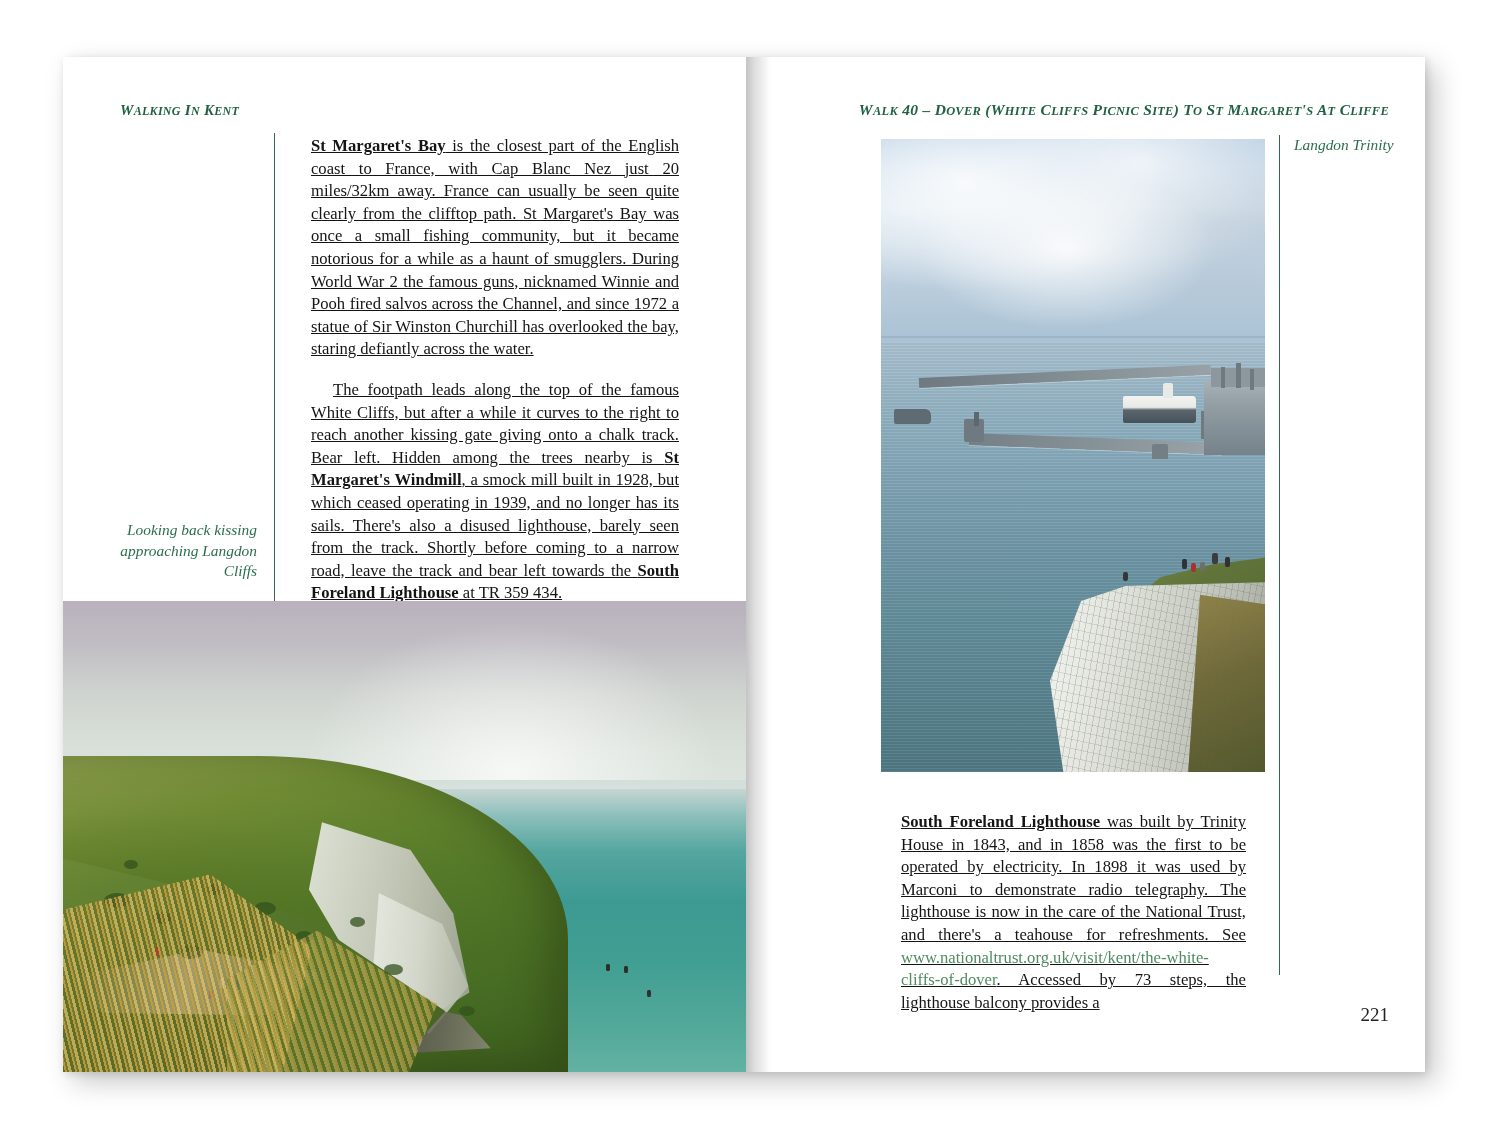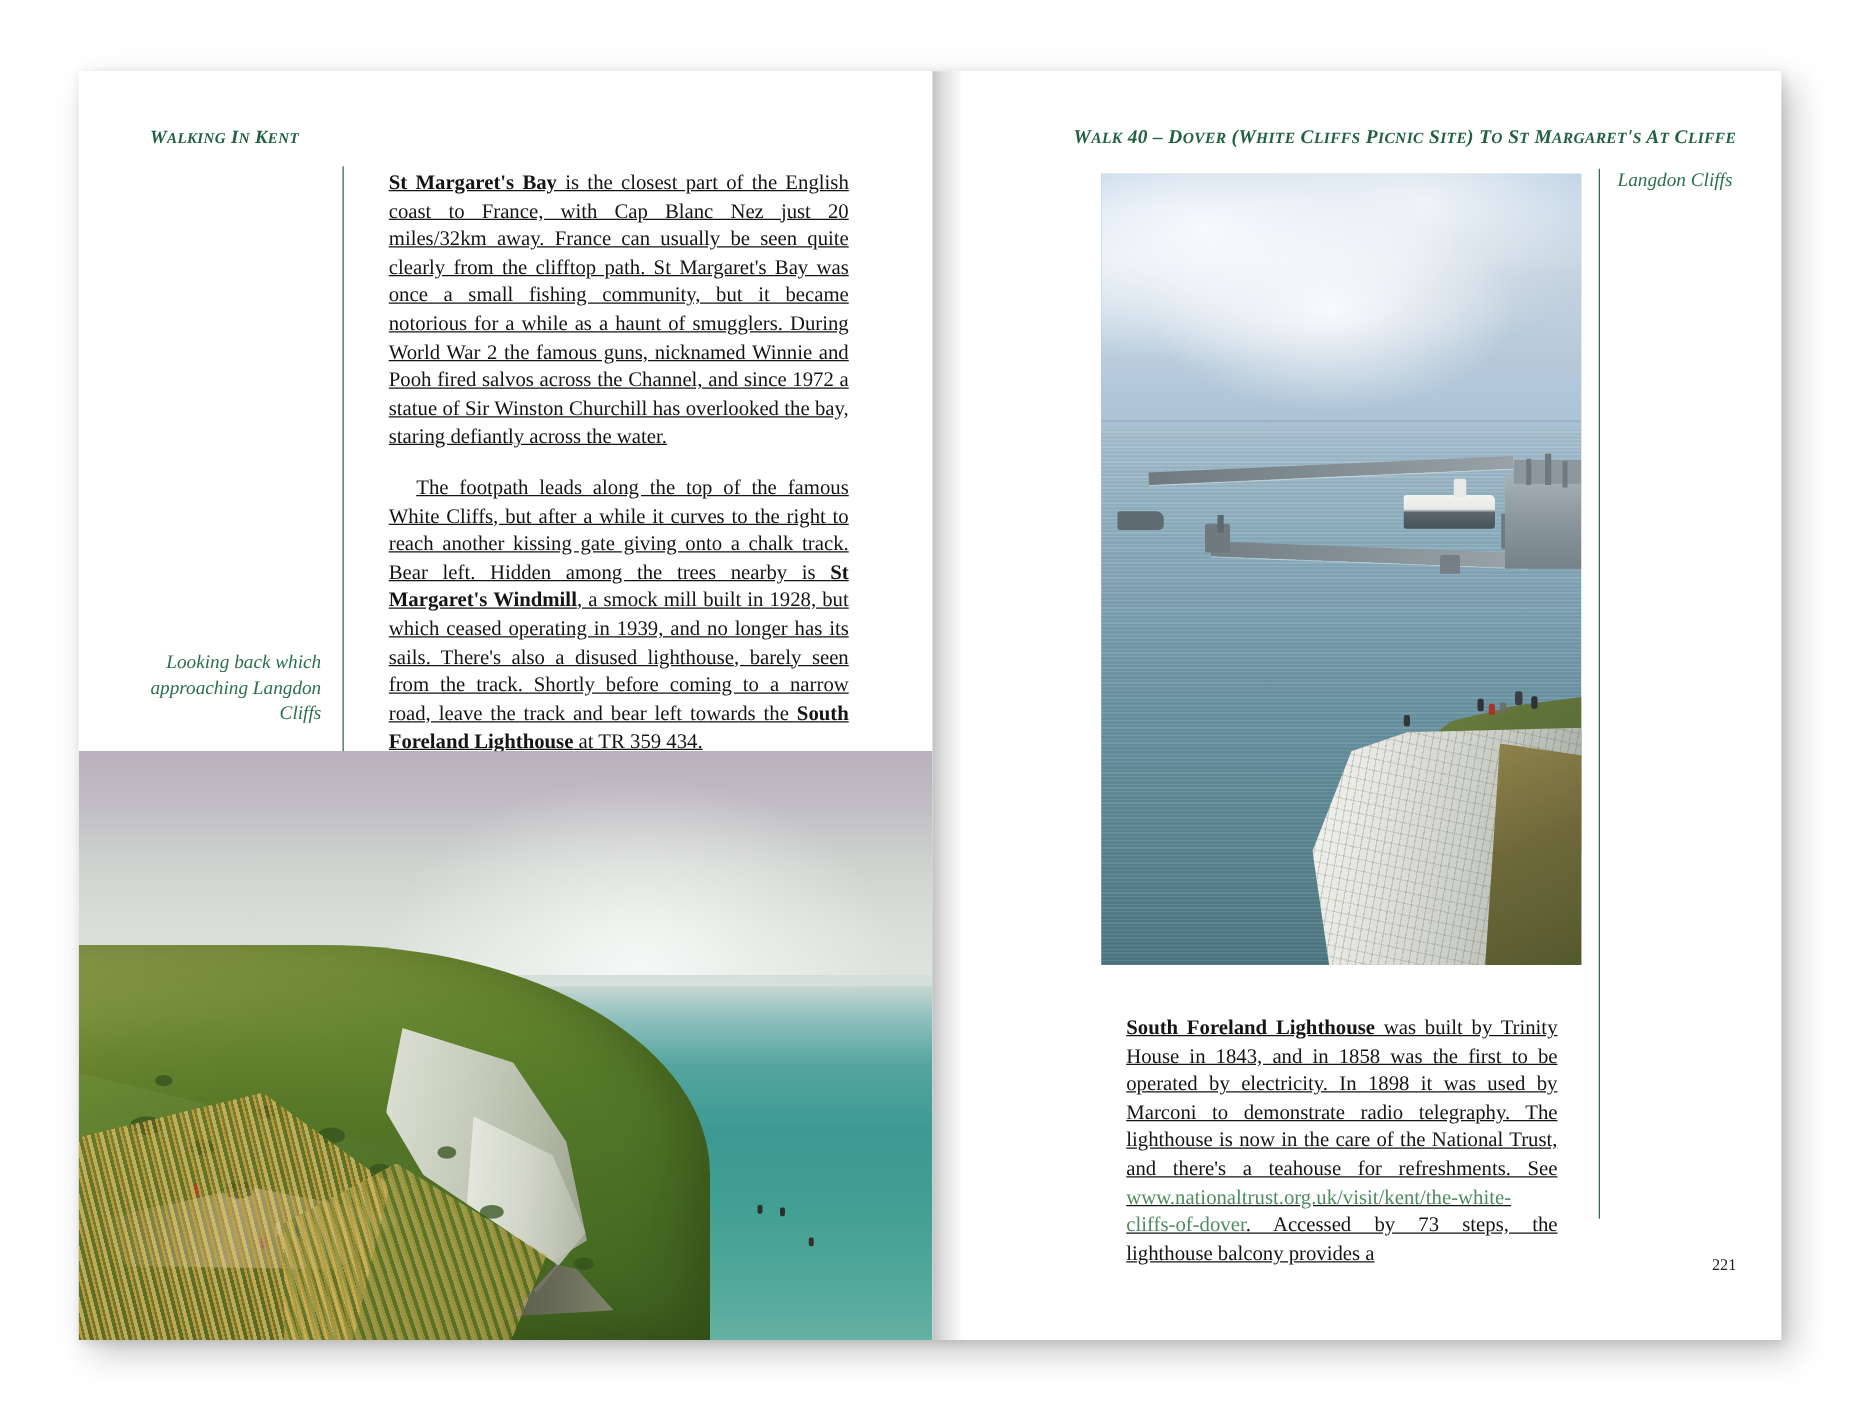--- a/index.html
+++ b/index.html
@@ -76,21 +76,21 @@
     font-style:italic;
     font-size:15.4px;
     line-height:20.5px;
   }
   .caption-left{left:24px;top:463px;width:170px;text-align:right;}
   .caption-right{left:548px;top:78px;width:190px;text-align:left;}
 
   
   .folio{
     position:absolute;right:36px;top:947px;
-    font-size:13px;color:#222;
+    font-size:19px;color:#222;
   }
 
   
   .photo-left{
     position:absolute;left:0;top:544px;width:683px;height:471px;
     overflow:hidden;background:#8fa39a;
   }
   .pl-sky{
     position:absolute;left:0;top:0;width:100%;height:46%;
     background:linear-gradient(to bottom,
@@ -278,21 +278,21 @@
 
     <div class="col col-left">
       <p>
         <b>St Margaret's Bay</b><span> is the closest part of the English coast to France, with Cap Blanc Nez just 20 miles/32km away. France can usually be seen quite clearly from the clifftop path. St Margaret's Bay was once a small fishing community, but it became notorious for a while as a haunt of smugglers. During World War 2 the famous guns, nicknamed Winnie and Pooh fired salvos across the Channel, and since 1972 a statue of Sir Winston Churchill has overlooked the bay, staring defiantly across the water.</span>
       </p>
       <p>
         <span>The footpath leads along the top of the famous White Cliffs, but after a while it curves to the right to reach another kissing gate giving onto a chalk track. Bear left. Hidden among the trees nearby is </span><b>St Margaret's Windmill</b><span>, a smock mill built in 1928, but which ceased operating in 1939, and no longer has its sails. There's also a disused lighthouse, barely seen from the track. Shortly before coming to a narrow road, leave the track and bear left towards the </span><b>South Foreland Lighthouse</b><span> at TR 359 434.</span>
       </p>
     </div>
 
-    <div class="caption caption-left">Looking back which approaching Langdon Cliffs</div>
+    <div class="caption caption-left">Looking back kissing approaching Langdon Cliffs</div>
 
     <div class="photo-left">
       <div class="pl-sky"></div>
       <div class="pl-sky2"></div>
       <div class="pl-sea-haze"></div>
       <div class="pl-sea"></div>
       <div class="pl-surf"></div>
       <div class="pl-headland"></div>
       <div class="pl-chalk"></div>
       <div class="pl-chalk2"></div>
@@ -320,21 +320,21 @@
       <div class="pl-grass2"></div>
     </div>
   </div>
 
   <div class="page page-right">
 
     <div class="runhead runhead-right"><span>W</span><span class="sc">ALK</span><span> 40 – D</span><span class="sc">OVER</span><span> (W</span><span class="sc">HITE</span><span> C</span><span class="sc">LIFFS</span><span> P</span><span class="sc">ICNIC</span><span> S</span><span class="sc">ITE</span><span>) T</span><span class="sc">O</span><span> S</span><span class="sc">T</span><span> M</span><span class="sc">ARGARET</span><span>'</span><span class="sc">S</span><span> A</span><span class="sc">T</span><span> C</span><span class="sc">LIFFE</span></div>
 
     <div class="vrule vrule-right"></div>
 
-    <div class="caption caption-right">Langdon Cliffs</div>
+    <div class="caption caption-right">Langdon Trinity</div>
 
     <div class="photo-right">
       <div class="pr-sky"></div>
       <div class="pr-clouds"></div>
       <div class="pr-horizon"></div>
       <div class="pr-sea"></div>
       <div class="pr-sea-tex"></div>
 
       <div class="pr-breakwater pr-bw1"></div>
       <div class="pr-barge"></div>

